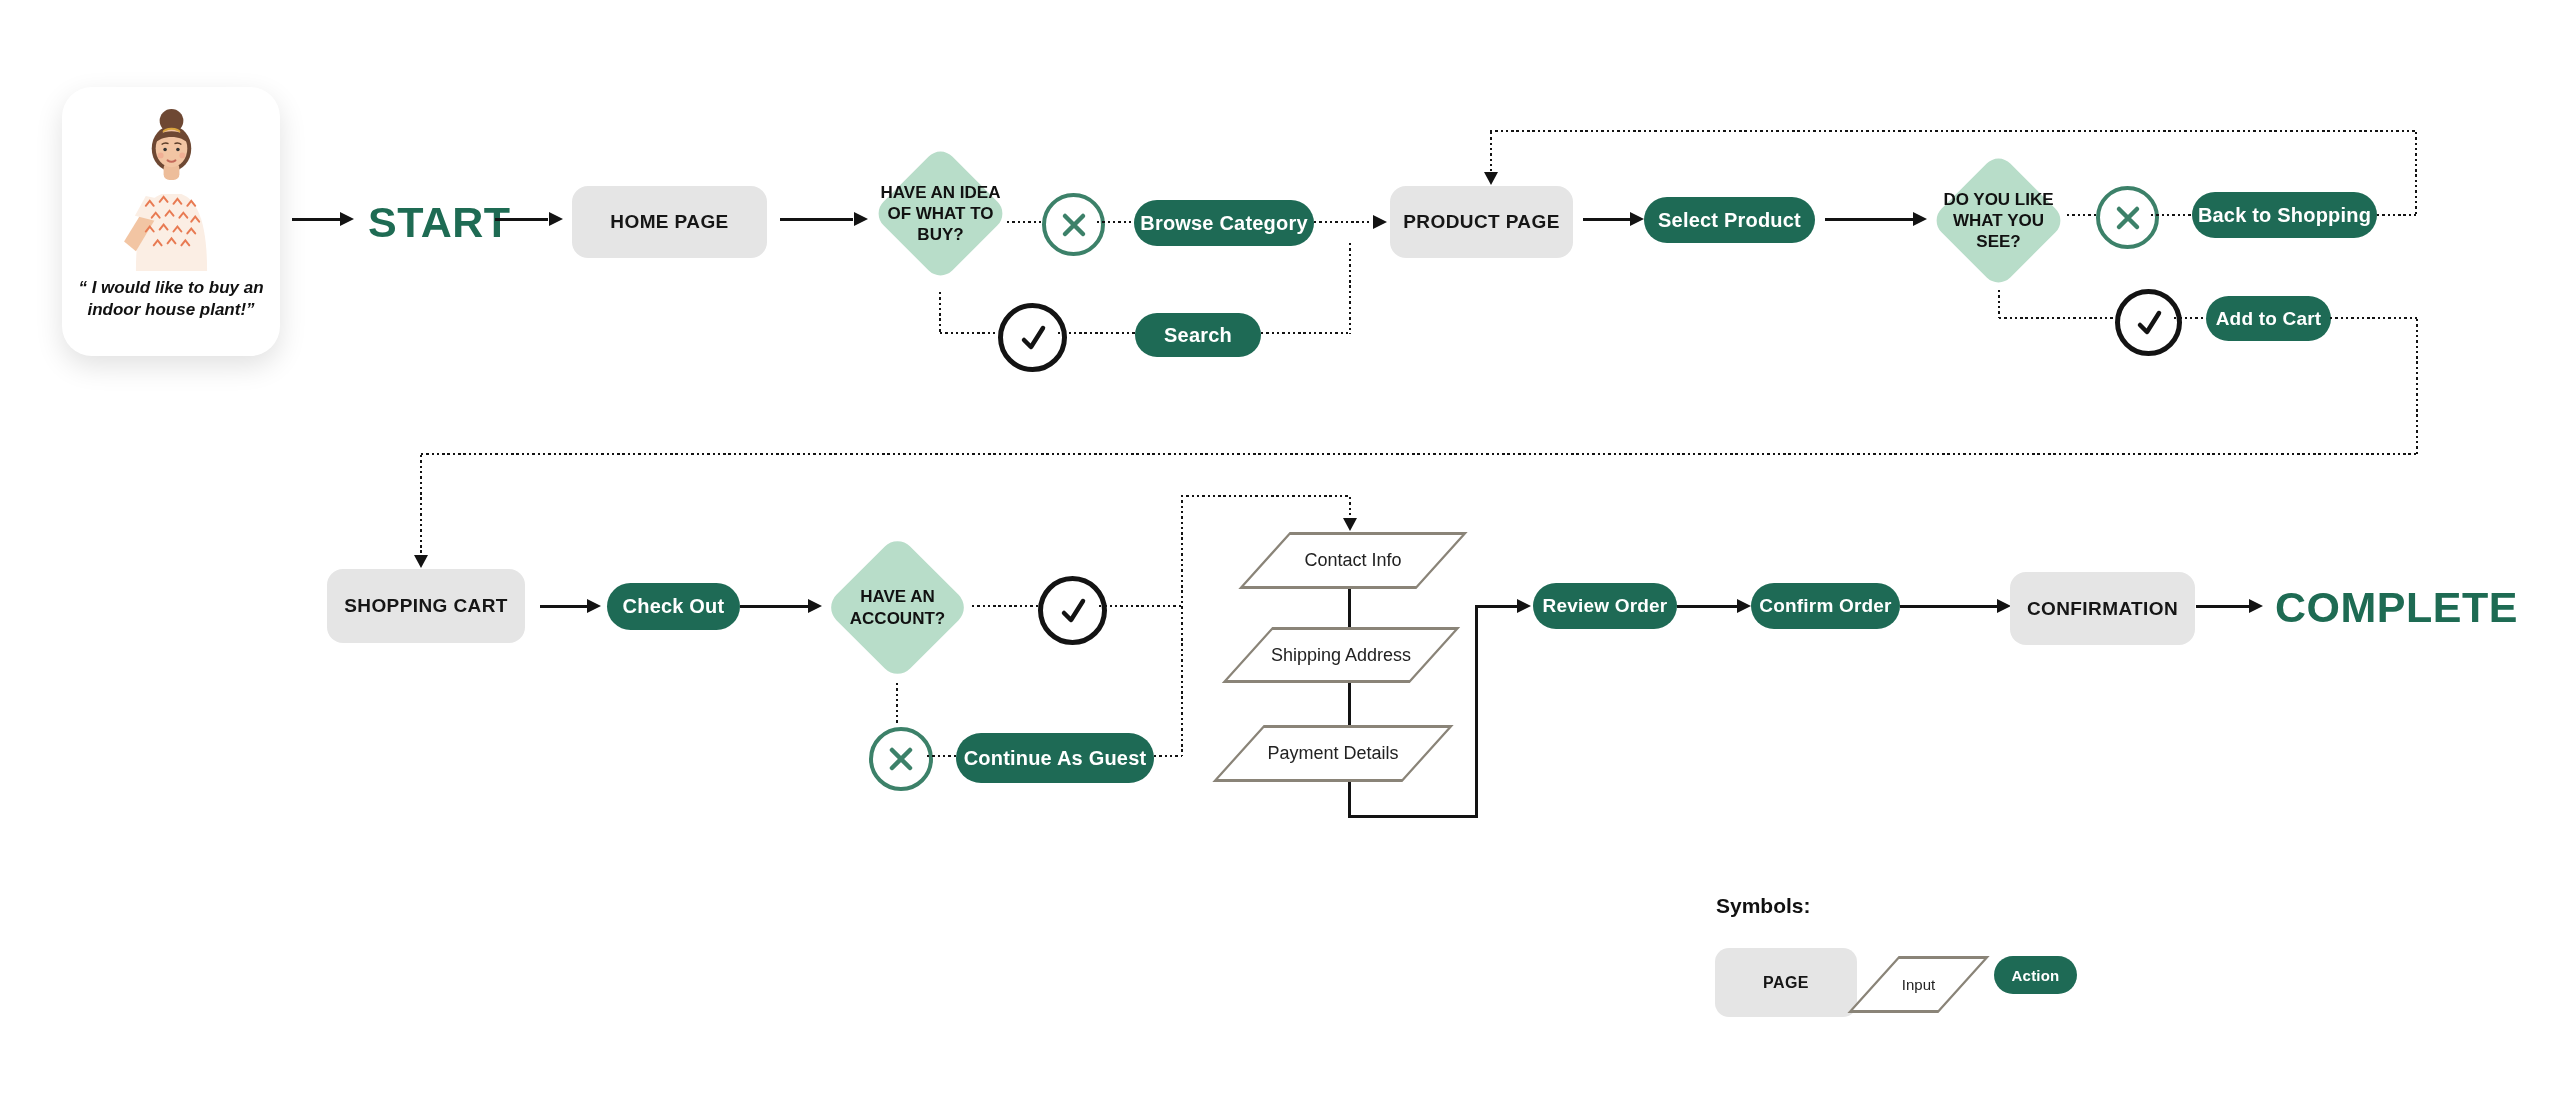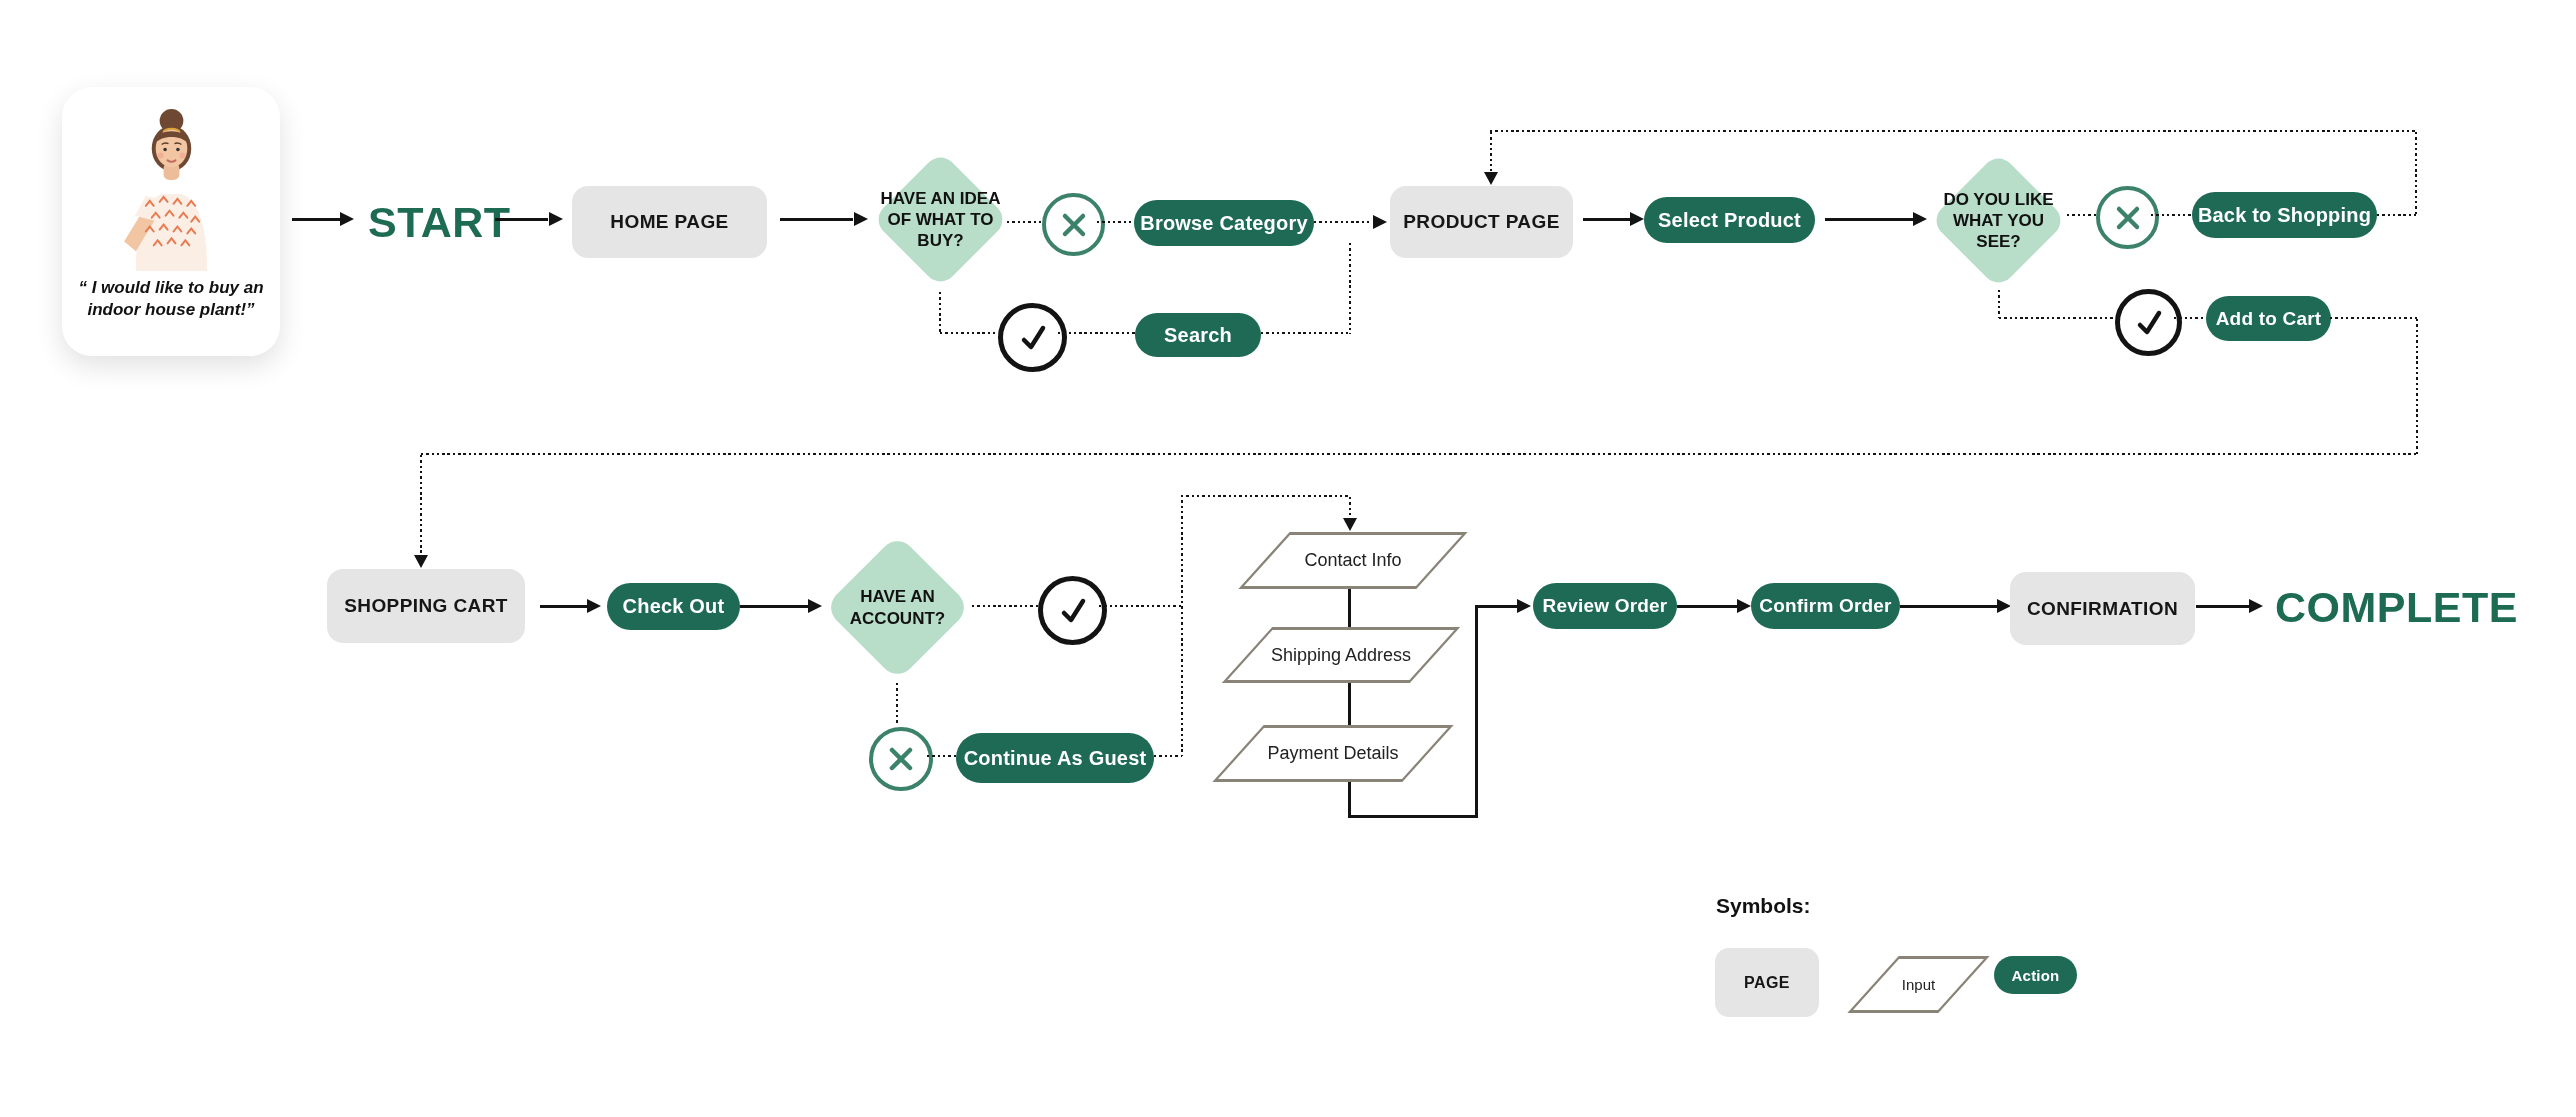--- a/index.html
+++ b/index.html
@@ -101,21 +101,21 @@
 
   <div class="page-box" style="left:572px;top:186px;width:195px;height:72px;">
     <span>HOME PAGE</span>
   </div>
 
   <div>
     <div class="sl-h" style="left:780px;top:218px;width:73px;"></div>
       <div class="ah-r" style="left:854px;top:212px;"></div>
   </div>
 
-  <div class="diamond" style="left:871px;top:150px;width:139px;height:139px;align-items:center;">
+  <div class="diamond" style="left:871px;top:144px;width:139px;height:139px;align-items:center;">
     <svg width="139" height="139" viewBox="0 0 100 100" preserveAspectRatio="none">
       <rect x="15" y="15" width="70" height="70" rx="12" transform="rotate(45 50 50)" fill="#B8DDC9"></rect>
     </svg>
     <div class="dlabel" style="width:151px;">HAVE AN IDEA OF WHAT TO BUY?</div>
   </div>
 
   <div class="dl-h" style="left:1007px;top:221px;width:35px;"></div>
   <div class="xo" style="left:1042px;top:193px;width:55px;height:55px;">
     <svg width="30" height="30" viewBox="0 0 30 30">
         <path d="M6,6 L24,24 M24,6 L6,24" stroke="#3C8169" stroke-width="4.5" stroke-linecap="round"></path>
@@ -285,21 +285,21 @@
     <span>CONFIRMATION</span>
   </div>
   <div>
     <div class="sl-h" style="left:2196px;top:605px;width:53px;"></div>
       <div class="ah-r" style="left:2249px;top:599px;"></div>
   </div>
   <div class="terminal" style="left:2275px;top:583px;">COMPLETE</div>
 
   <div class="legend-title" style="left:1716px;top:894px;">Symbols:</div>
 
-  <div class="page-box" style="left:1715px;top:948px;width:104px;height:69px;border-radius:14px;font-size:16px;">
+  <div class="page-box" style="left:1715px;top:948px;width:142px;height:69px;border-radius:14px;font-size:16px;">
     <span>PAGE</span>
   </div>
 
   <div class="para" style="left:1873px;top:956px;width:91px;height:57px;">
     <div class="pshape"></div>
     <div class="plabel" style="font-size:15px;">Input</div>
   </div>
 
   <div class="pill" style="left:1994px;top:956px;width:83px;height:38px;font-size:15px;">
     <span>Action</span>

